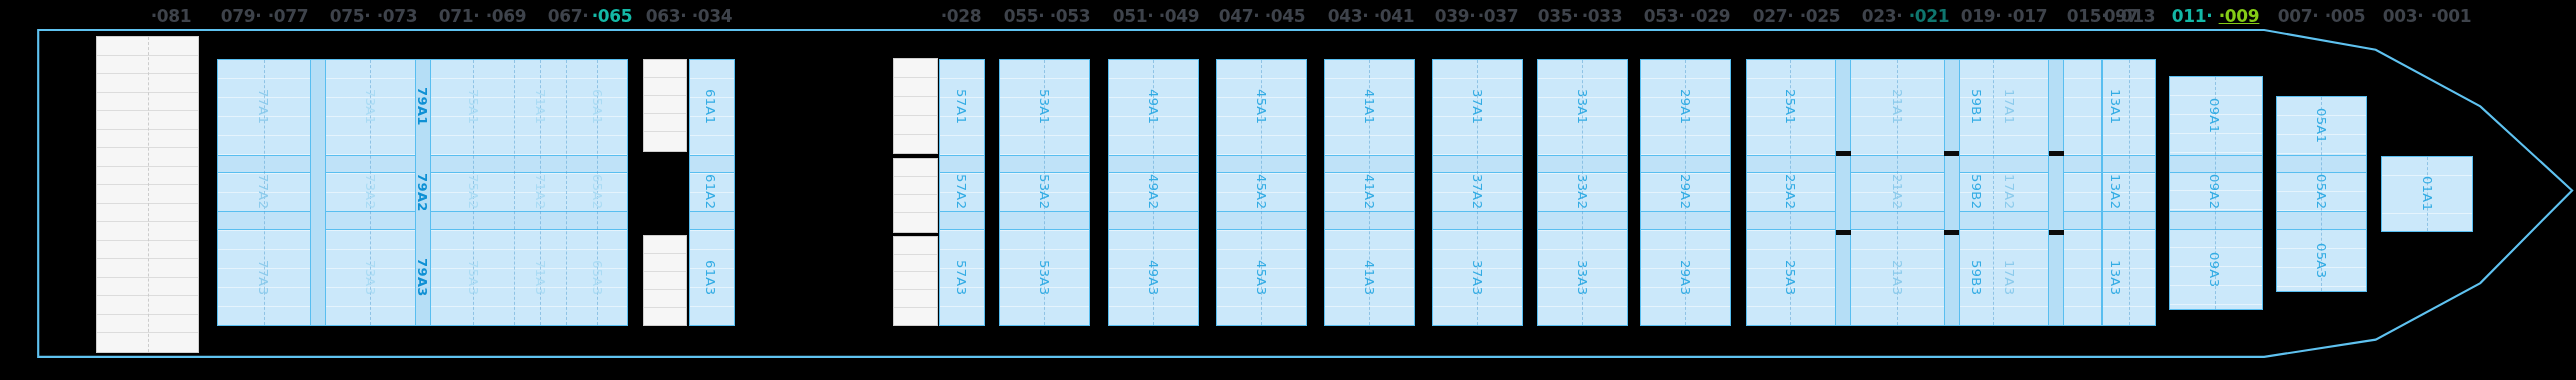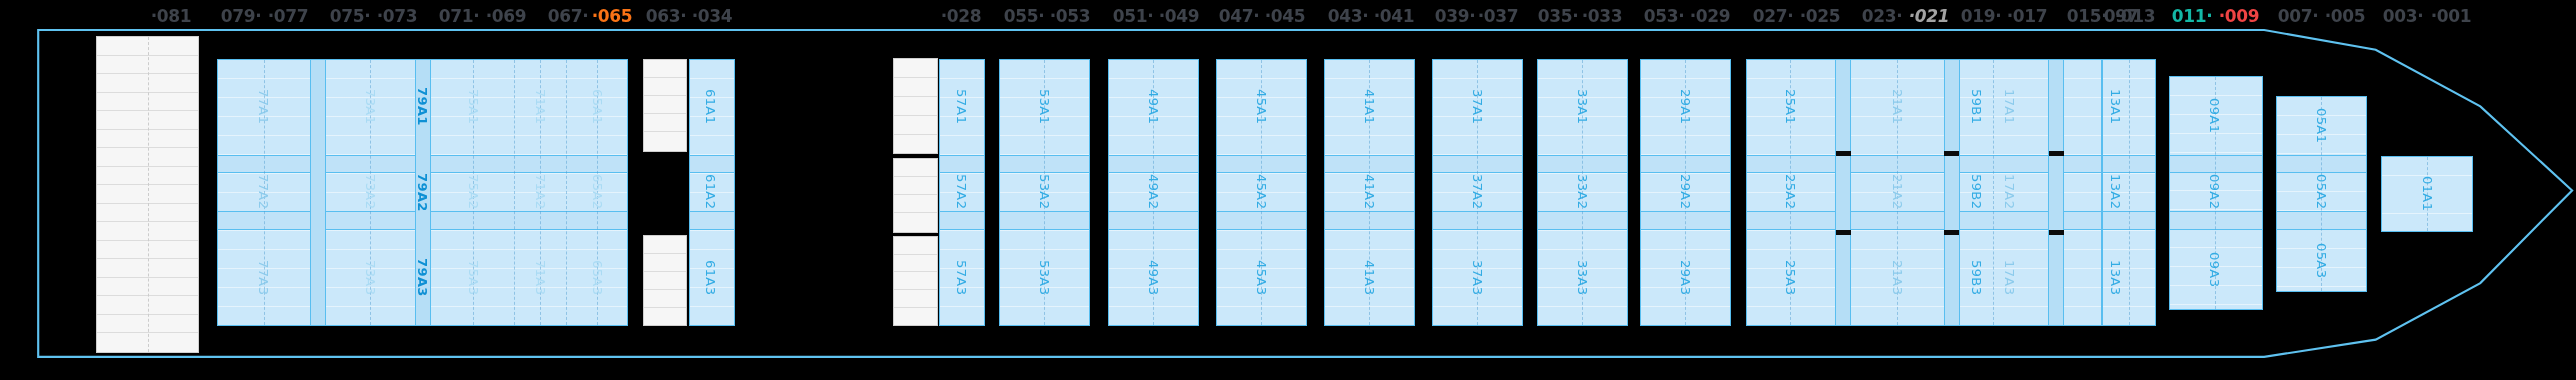--- a/index.html
+++ b/index.html
@@ -28,49 +28,49 @@
       <polygon points="43,35 2638,35 2768,58 2890,124 2997,222 2890,330 2768,396 2638,416 43,416" fill="none" stroke="#5fc2f0" stroke-width="2.5"></polygon>
     </svg>
     <div class="ruler-label" style="left: 171px; color: rgb(62, 67, 75);">·081</div>
     <div class="ruler-label" style="left: 241px; color: rgb(62, 67, 75);">079·</div>
     <div class="ruler-label" style="left: 288px; color: rgb(62, 67, 75);">·077</div>
     <div class="ruler-label" style="left: 350px; color: rgb(62, 67, 75);">075·</div>
     <div class="ruler-label" style="left: 397px; color: rgb(62, 67, 75);">·073</div>
     <div class="ruler-label" style="left: 459px; color: rgb(62, 67, 75);">071·</div>
     <div class="ruler-label" style="left: 506px; color: rgb(62, 67, 75);">·069</div>
     <div class="ruler-label" style="left: 568px; color: rgb(62, 67, 75);">067·</div>
-    <div class="ruler-label" style="left: 612px; color: #f97316;">·065</div>
+    <div class="ruler-label" style="left: 612px; color: #14b8a6;">·065</div>
     <div class="ruler-label" style="left: 666px; color: rgb(62, 67, 75);">063·</div>
     <div class="ruler-label" style="left: 712px; color: rgb(62, 67, 75);">·034</div>
     <div class="ruler-label" style="left: 961px; color: rgb(62, 67, 75);">·028</div>
     <div class="ruler-label" style="left: 1024px; color: rgb(62, 67, 75);">055·</div>
     <div class="ruler-label" style="left: 1070px; color: rgb(62, 67, 75);">·053</div>
     <div class="ruler-label" style="left: 1133px; color: rgb(62, 67, 75);">051·</div>
     <div class="ruler-label" style="left: 1179px; color: rgb(62, 67, 75);">·049</div>
     <div class="ruler-label" style="left: 1239px; color: rgb(62, 67, 75);">047·</div>
     <div class="ruler-label" style="left: 1285px; color: rgb(62, 67, 75);">·045</div>
     <div class="ruler-label" style="left: 1348px; color: rgb(62, 67, 75);">043·</div>
     <div class="ruler-label" style="left: 1394px; color: rgb(62, 67, 75);">·041</div>
     <div class="ruler-label" style="left: 1455px; color: rgb(62, 67, 75);">039·</div>
     <div class="ruler-label" style="left: 1498px; color: rgb(62, 67, 75);">·037</div>
     <div class="ruler-label" style="left: 1558px; color: rgb(62, 67, 75);">035·</div>
     <div class="ruler-label" style="left: 1602px; color: rgb(62, 67, 75);">·033</div>
     <div class="ruler-label" style="left: 1664px; color: rgb(62, 67, 75);">053·</div>
     <div class="ruler-label" style="left: 1710px; color: rgb(62, 67, 75);">·029</div>
     <div class="ruler-label" style="left: 1773px; color: rgb(62, 67, 75);">027·</div>
     <div class="ruler-label" style="left: 1820px; color: rgb(62, 67, 75);">·025</div>
     <div class="ruler-label" style="left: 1882px; color: rgb(62, 67, 75);">023·</div>
-    <div class="ruler-label" style="left: 1929px; color: #a3a3a3; font-style: italic;">·021</div>
+    <div class="ruler-label" style="left: 1929px; color: #0f766e;">·021</div>
     <div class="ruler-label" style="left: 1981px; color: rgb(62, 67, 75);">019·</div>
     <div class="ruler-label" style="left: 2027px; color: rgb(62, 67, 75);">·017</div>
     <div class="ruler-label" style="left: 2087px; color: rgb(62, 67, 75);">015·</div>
     <div class="ruler-label" style="left: 2121px; color: rgb(62, 67, 75);">097</div>
     <div class="ruler-label" style="left: 2135px; color: rgb(62, 67, 75);">·013</div>
     <div class="ruler-label" style="left: 2192px; color: #14b8a6;">011·</div>
-    <div class="ruler-label" style="left: 2239px; color: #ef4444;">·009</div>
+    <div class="ruler-label" style="left: 2239px; color: #84cc16; text-decoration: underline;">·009</div>
     <div class="ruler-label" style="left: 2298px; color: rgb(62, 67, 75);">007·</div>
     <div class="ruler-label" style="left: 2345px; color: rgb(62, 67, 75);">·005</div>
     <div class="ruler-label" style="left: 2403px; color: rgb(62, 67, 75);">003·</div>
     <div class="ruler-label" style="left: 2451px; color: rgb(62, 67, 75);">·001</div>
     <div class="wgrid" style="left: 96px; top: 36px; width: 103px; height: 317px; background: rgb(246, 246, 246); border: 0.9px solid rgb(207, 207, 207);">
       <div class="wgrid-row" style="height: 18.5px; border-bottom: 0.9px solid rgb(220, 220, 220);"></div>
       <div class="wgrid-row" style="height: 18.5px; border-bottom: 0.9px solid rgb(220, 220, 220);"></div>
       <div class="wgrid-row" style="height: 18.5px; border-bottom: 0.9px solid rgb(220, 220, 220);"></div>
       <div class="wgrid-row" style="height: 18.5px; border-bottom: 0.9px solid rgb(220, 220, 220);"></div>
       <div class="wgrid-row" style="height: 18.5px; border-bottom: 0.9px solid rgb(220, 220, 220);"></div>

